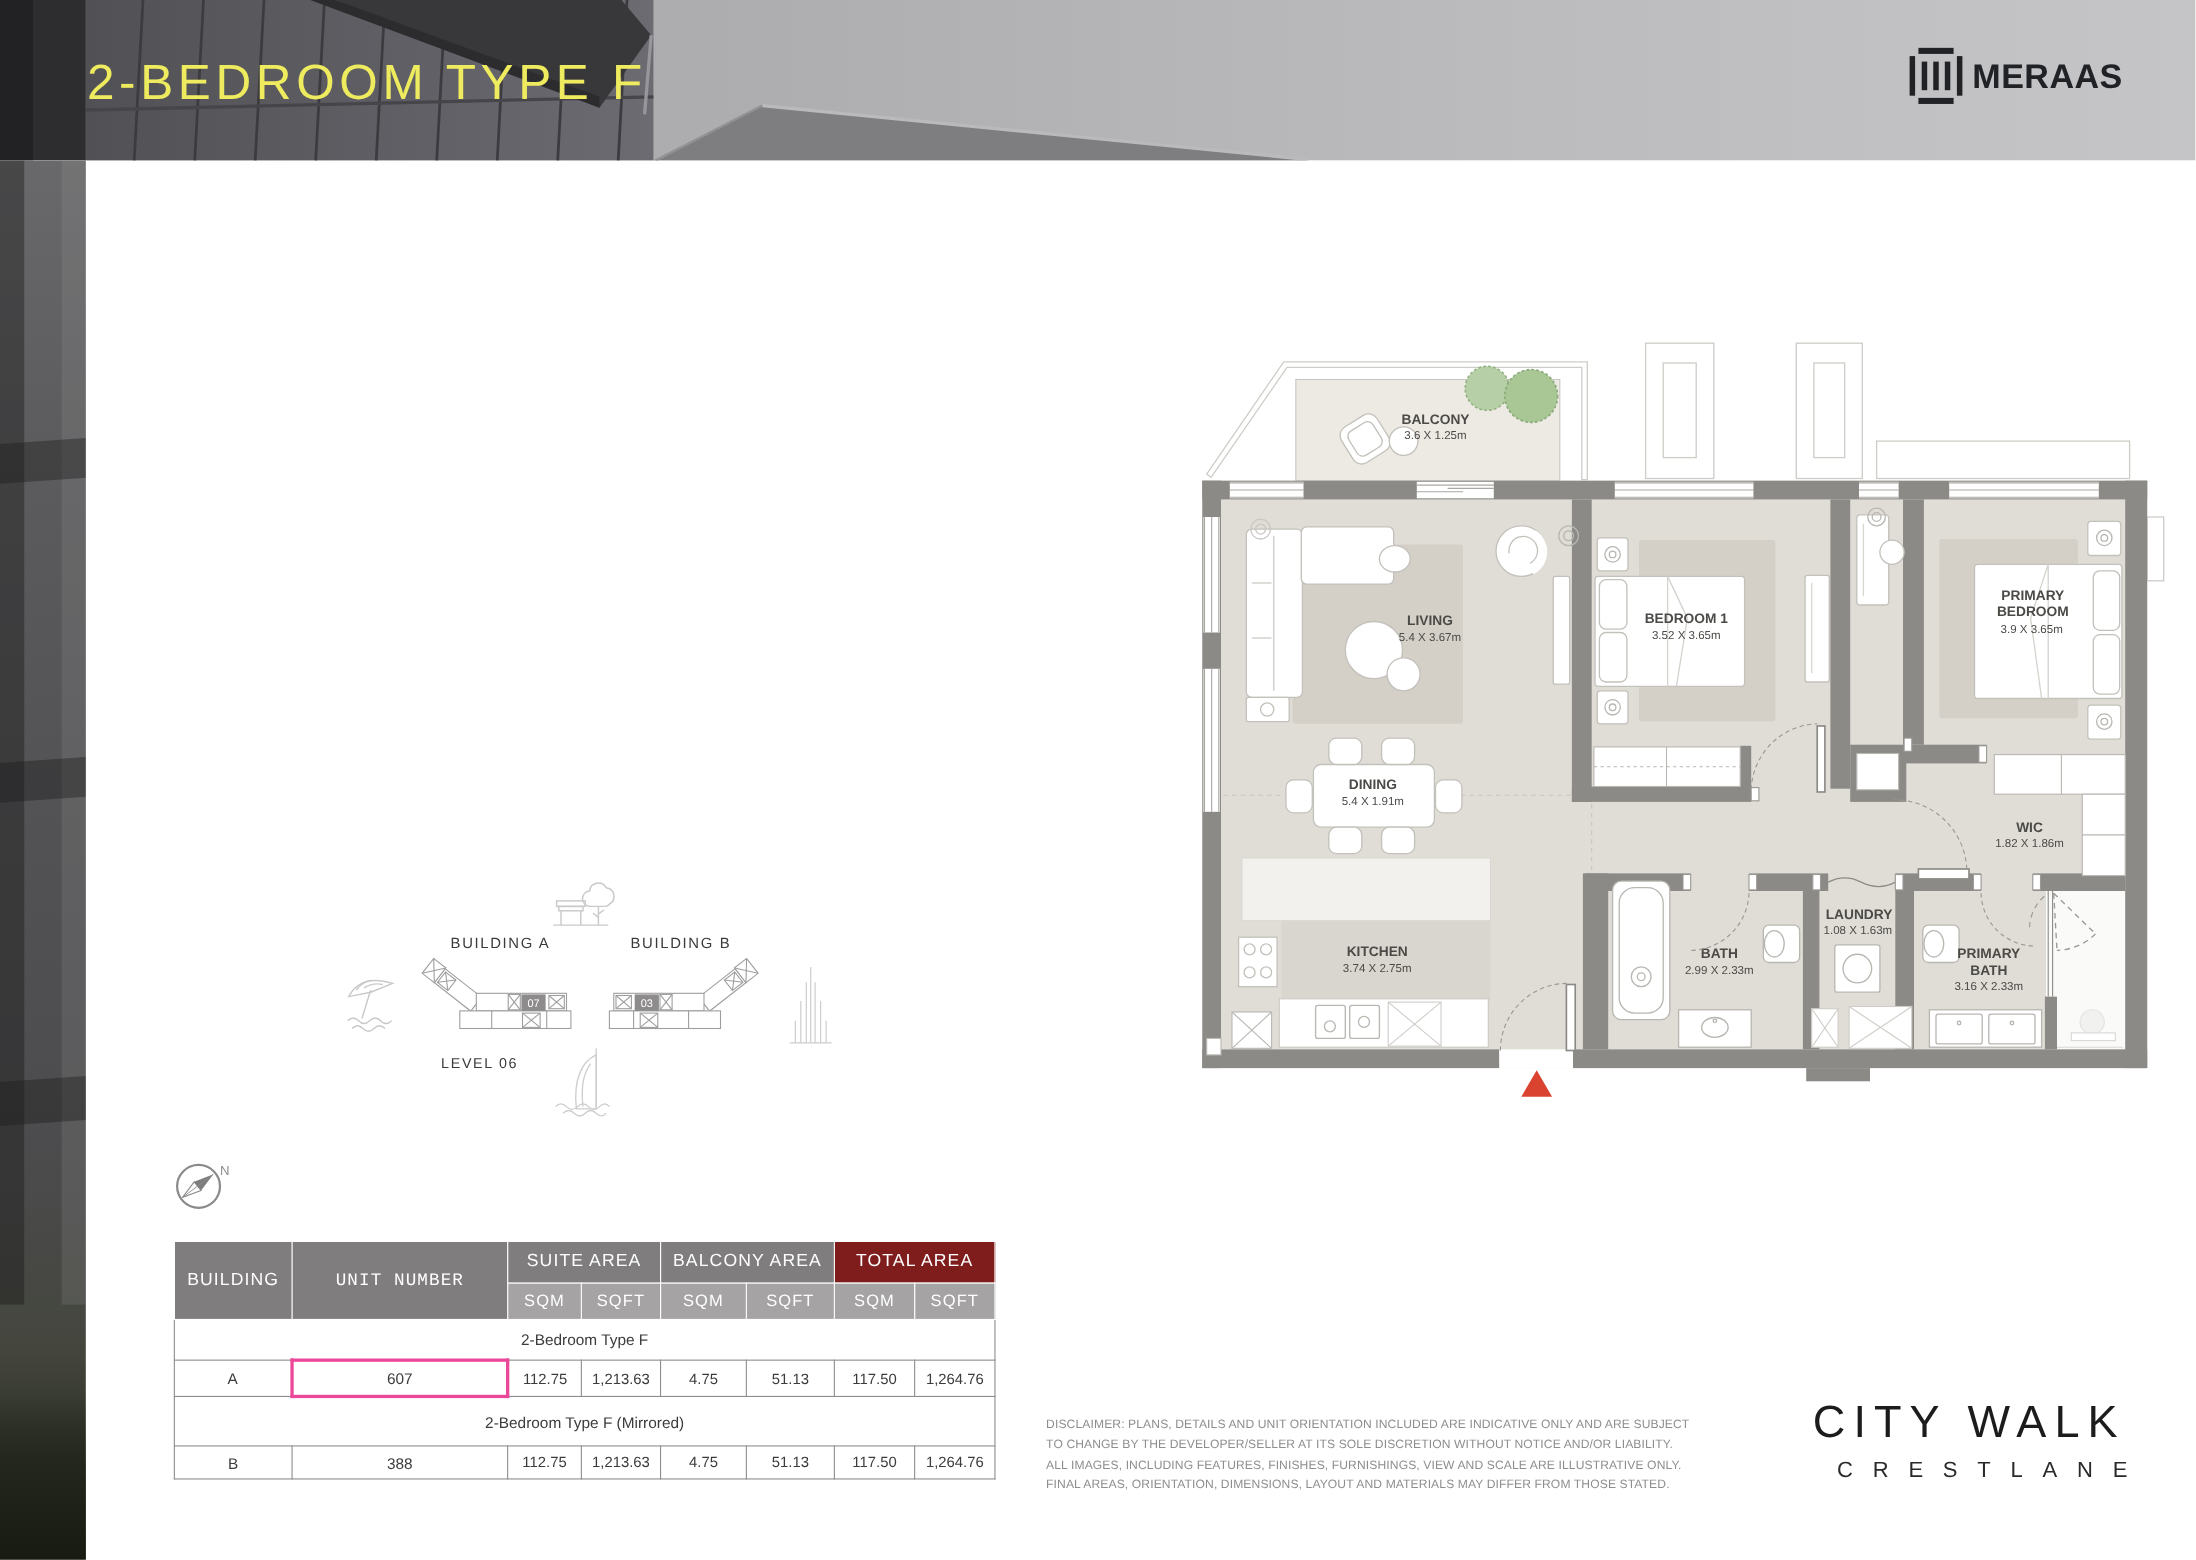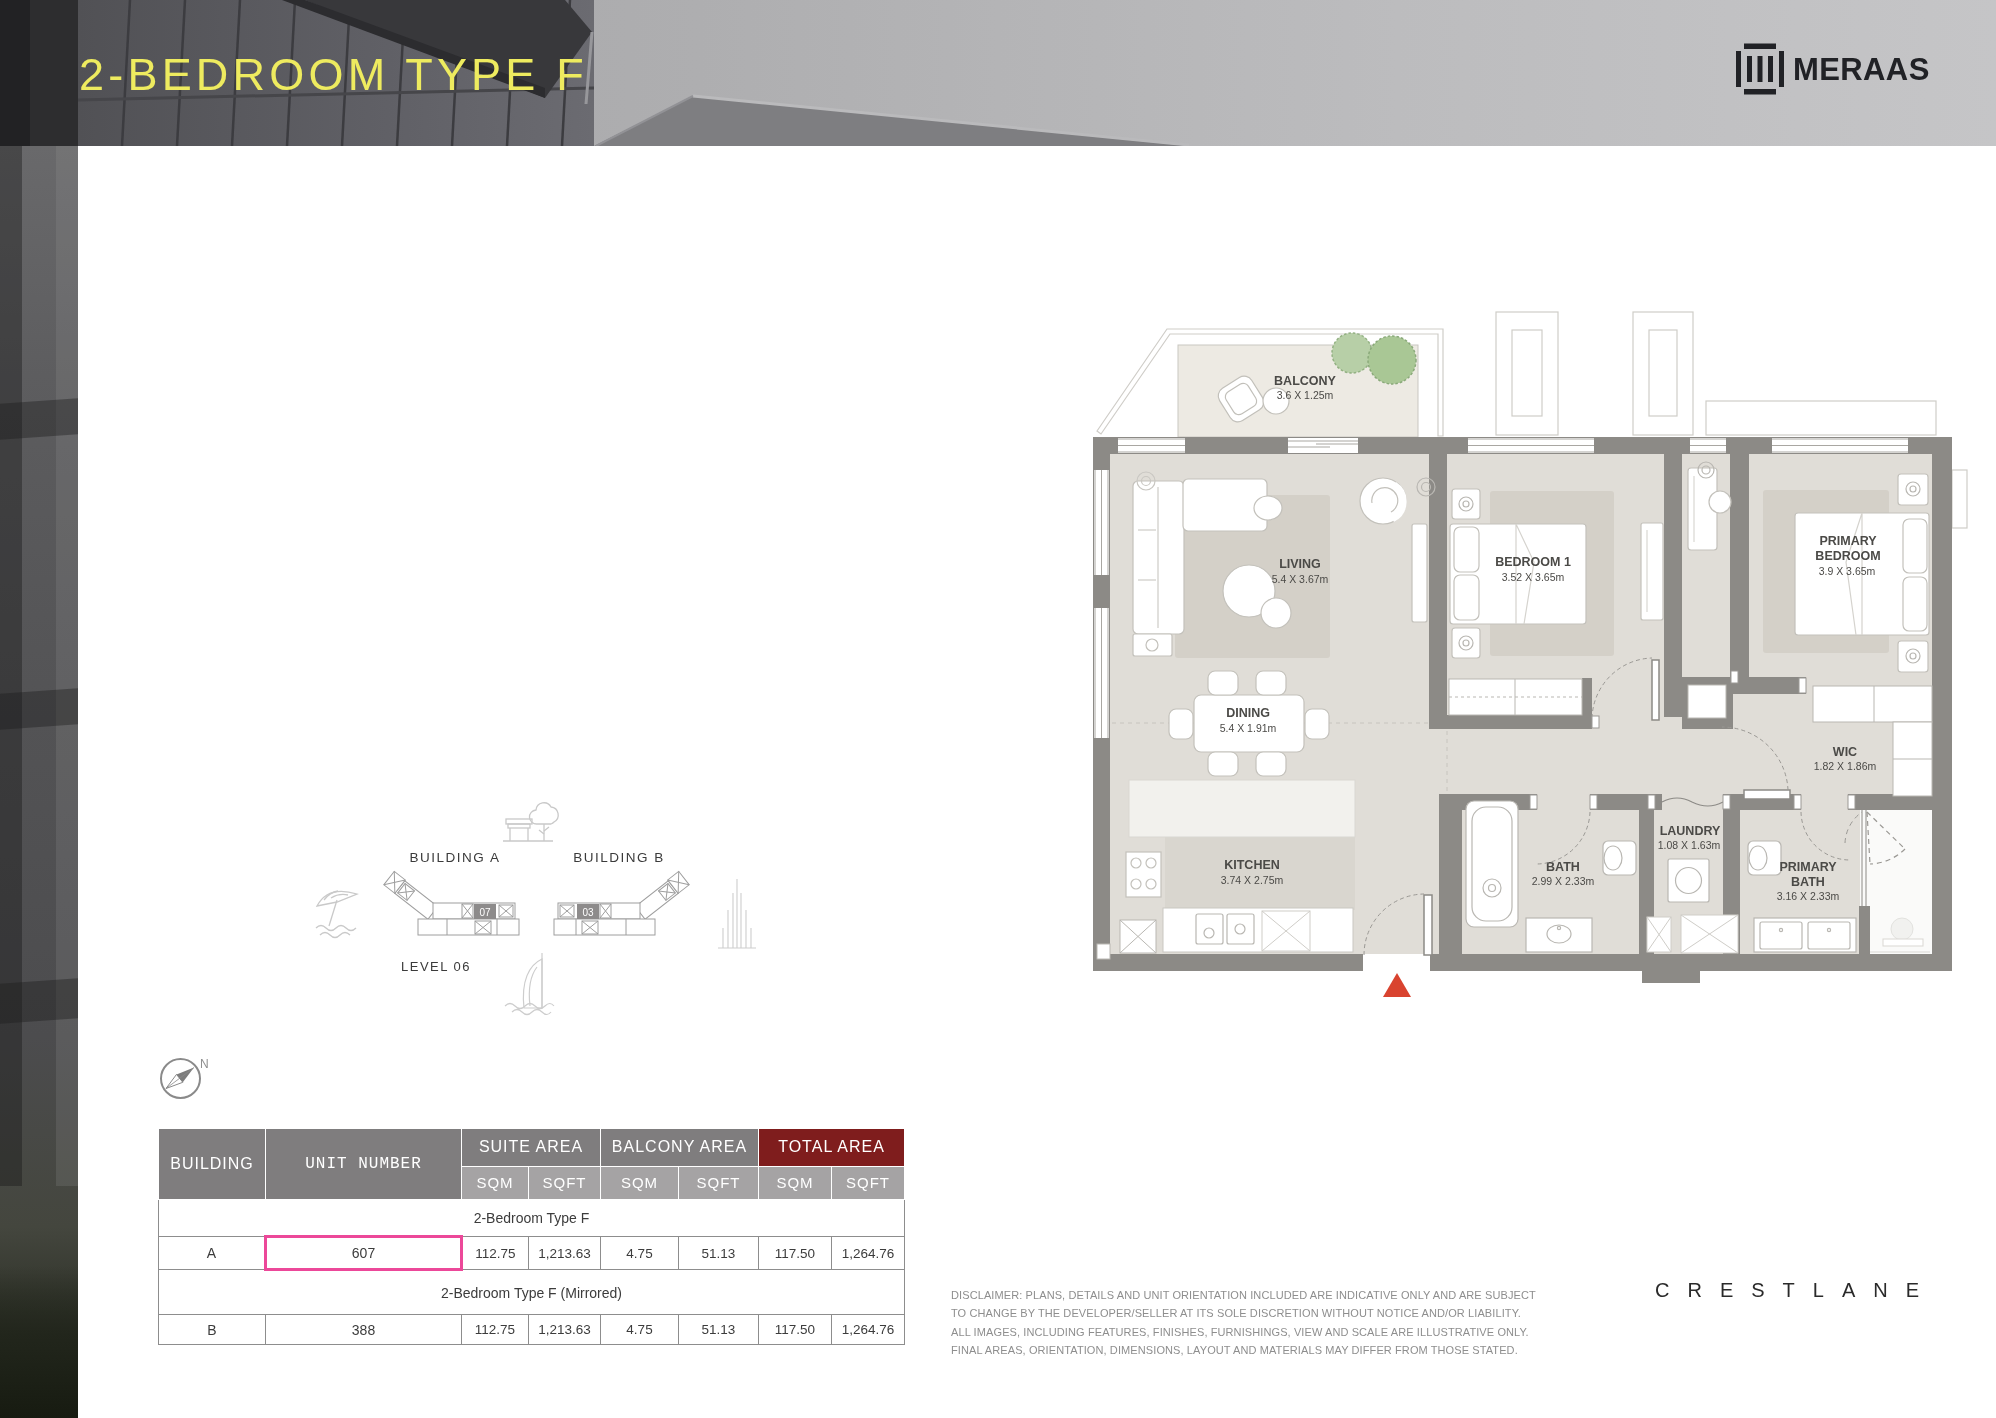--- a/index.html
+++ b/index.html
@@ -672,14 +672,15 @@
 </div>
 
 <div class="abs" style="left:951px;top:1286px;font-size:11px;line-height:18.3px;letter-spacing:.1px;color:#8e8e8e;white-space:nowrap;">
 DISCLAIMER: PLANS, DETAILS AND UNIT ORIENTATION INCLUDED ARE INDICATIVE ONLY AND ARE SUBJECT<br>
 TO CHANGE BY THE DEVELOPER/SELLER AT ITS SOLE DISCRETION WITHOUT NOTICE AND/OR LIABILITY.<br>
 ALL IMAGES, INCLUDING FEATURES, FINISHES, FURNISHINGS, VIEW AND SCALE ARE ILLUSTRATIVE ONLY.<br>
 FINAL AREAS, ORIENTATION, DIMENSIONS, LAYOUT AND MATERIALS MAY DIFFER FROM THOSE STATED.
 </div>
 
 <div class="abs" style="left:1648px;top:1269px;">
-  <div id="cw2" style="font-size:20px;color:#2a2a2a;letter-spacing:18px;margin-top:10px;margin-left:7px;white-space:nowrap;">CRESTLANE</div>
+  <div id="cw1" style="font-size:41px;color:#1c1c1c;letter-spacing:7.3px;font-weight:400;white-space:nowrap;">CITY WALK</div>
+  <div id="cw2" style="font-size:20px;color:#2a2a2a;letter-spacing:18px;margin-top:10px;margin-left:22px;white-space:nowrap;">CRESTLANE</div>
 </div>
 
 </body></html>

